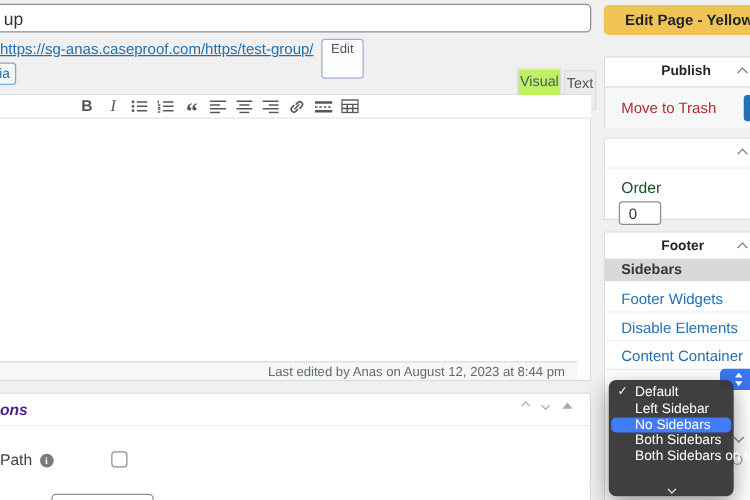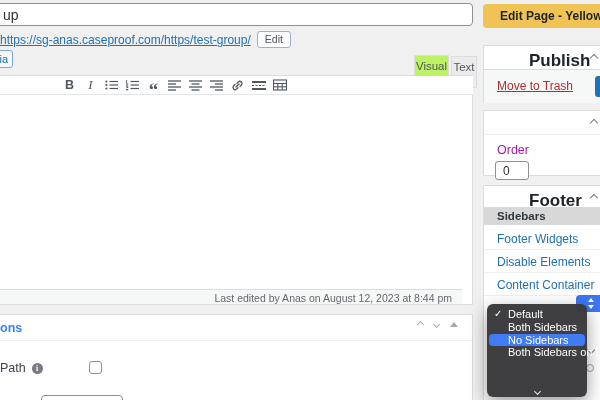--- a/index.html
+++ b/index.html
@@ -7,21 +7,21 @@
   body { font-family:"Liberation Sans", sans-serif; background:#f0f0f1; overflow:hidden; }
   #stage { position:relative; width:600px; height:400px; background:#f0f0f1; overflow:hidden; }
 
   
   .title-input { position:absolute; left:-14px; top:3px; width:487px; height:23px;
     border:1px solid #8c8f94; border-radius:4px; background:#fff; padding:0 8px 0 16px;
     font-size:14px; color:#2c3338; font-family:inherit; }
   .permalink-row { position:absolute; left:0; top:31px; font-size:12px; color:#2271b1; white-space:nowrap; }
   .permalink-row a { color:#2271b1; text-decoration:underline; }
   .permalink-slug { font-weight:normal; }
-  .edit-btn { display:inline-block; margin-left:6px; padding:1px 7px 2px; font-size:10.5px; color:#50575e;
+  .edit-btn { display:inline-block; margin-left:6px; padding:1px 7px 17px; font-size:10.5px; color:#50575e;
     background:#fdfdfe; border:1px solid #9db0d4; border-radius:3px; cursor:pointer; vertical-align:1px;text-align:center; }
   .addmedia-btn { position:absolute; left:-30px; top:50px; width:43px; height:18px;
     border:1px solid #7ca9d9; border-radius:3px; background:#f6f7f7; color:#2271b1;
     font-size:11px; text-align:right; padding:2px 4px 0 0; }
 
   .editor-wrap { position:absolute; left:-12px; top:75px; width:485px; height:230px;
     background:#fff; border:1px solid #dcdcde; }
   .tab { position:absolute; height:32px; font-size:11.5px; color:#50575e; text-align:center;
     padding-top:4px; cursor:pointer; }
   .tab-visual { left:414px; top:55px; width:35px; background:#bef264; border:1px solid #dcdcde; border-bottom:none; height:21px; z-index:3; }
@@ -39,50 +39,50 @@
   .fullscreen-btn { position:absolute; left:452px; top:79px; width:13px; height:13px; cursor:pointer; }
 
   .statusbar { position:absolute; left:-12px; bottom:0; width:485px; height:15px; background:#f6f7f7;
     border-top:1px solid #dcdcde; font-size:10.5px; color:#646970; }
   .statusbar .edited { position:absolute; right:10px; top:2px; }
 
   
   .metabox { position:absolute; left:-12px; top:314px; width:485px; height:95px;
     background:#fff; border:1px solid #dcdcde; }
   .metabox-header { position:relative; height:26px; border-bottom:1px solid #f0f0f1; }
-  .metabox-title { position:absolute; left:11px; top:6px; font-size:12.5px; font-weight:bold; color:#3b82f6; }
+  .metabox-title { position:absolute; left:11px; top:6px; font-size:12.5px; font-weight:bold; color:#4c1d95;font-style:italic; }
   .metabox-ctrls { position:absolute; right:14px; top:7px; display:flex; gap:11px; align-items:center; }
   .path-row { position:absolute; left:11px; top:46px; display:flex; align-items:center; font-size:12.5px; color:#3c434a; }
   .info-dot { display:inline-block; width:11px; height:11px; margin-left:6px; border-radius:50%;
     background:#787c82; color:#fff; font-size:8px; line-height:11px; text-align:center; font-weight:bold;
     font-family:"Liberation Serif", serif; }
   .path-checkbox { position:absolute; left:100px; top:46px; width:13px; height:13px;
     border:1px solid #8c8f94; border-radius:3px; background:#fff; cursor:pointer; }
   .bottom-input { position:absolute; left:52px; top:80px; width:82px; height:20px;
     border:1px solid #8c8f94; border-radius:4px; background:#fff; }
 
   
   .yp-button { position:absolute; left:483px; top:4px; width:130px; height:24px; background:#f0c355;
     border-radius:4px; display:flex; align-items:center; padding-left:10px; gap:7px; cursor:pointer; }
   .yp-button span { font-size:12px; font-weight:bold; color:#1d2327; white-space:nowrap; }
 
   .panel { position:absolute; left:483px; width:135px; background:#fff; border:1px solid #dcdcde; }
   .panel-header { position:relative; height:23px; }
-  .panel-title { position:absolute; left:13px; top:5px; font-size:17px; font-weight:bold; color:#1d2327;padding-left:32px; }
+  .panel-title { position:absolute; left:13px; top:5px; font-size:11px; font-weight:bold; color:#1d2327;padding-left:32px; }
   .panel-caret { position:absolute; left:107px; top:9px; }
   .publish-panel { top:45px; height:58px; }
   .publish-body { position:absolute; left:0; top:23px; width:100%; height:34px;
     background:#f6f7f7; border-top:1px solid #dcdcde; }
-  .trash-link { position:absolute; left:13px; top:9px; font-size:12px; color:#b32d2e; text-decoration:underline; cursor:pointer; }
+  .trash-link { position:absolute; left:13px; top:9px; font-size:12px; color:#b32d2e; cursor:pointer; }
   .update-btn { position:absolute; left:111px; top:6px; width:30px; height:21px; background:#2271b1;
     border-radius:3px; cursor:pointer; }
 
   .pa-panel { top:110px; height:66px; }
   .pa-body { position:absolute; top:23px; left:0; width:100%; border-top:1px solid #f0f0f1; }
-  .order-label { position:absolute; left:13px; top:8px; font-size:12.5px; color:#a21caf; }
+  .order-label { position:absolute; left:13px; top:8px; font-size:12.5px; color:#14532d; }
   .order-input { position:absolute; left:11px; top:26px; width:34px; height:19px; border:1px solid #8c8f94;
     border-radius:3px; font-size:12px; color:#2c3338; padding-left:7px; font-family:inherit; }
 
   .layout-panel { top:185px; height:220px; }
   .layout-sub { position:absolute; left:0; top:21px; width:100%; height:18px; background:#d8d8d8;
     font-size:11.5px; font-weight:bold; color:#32373c; padding:3px 0 0 13px; }
   .layout-links { position:absolute; left:0; top:41px; width:100%; }
   .layout-link { height:23px; border-bottom:1px solid #f0f0f1; font-size:12px; color:#2271b1;
     padding:5px 0 0 13px; cursor:pointer; }
   .behind-caret { position:absolute; left:588px; top:347px; z-index:1; }
@@ -312,26 +312,29 @@
     <span class="arr up"></span>
     <span class="arr dn"></span>
   </div>
 
   <div class="menu">
     <div class="menu-item">
       <span class="check">✓</span>
       <span>Default</span>
     </div>
     <div class="menu-item">
-      <span>Both Sidebars</span>
+      <span>Left Sidebar</span>
     </div>
     <div class="menu-item hl">
       <span>No Sidebars</span>
     </div>
     <div class="menu-item">
+      <span>Both Sidebars</span>
+    </div>
+    <div class="menu-item">
       <span>Both Sidebars on Left</span>
     </div>
     <div class="menu-more">
       <span class="chev down white"></span>
     </div>
   </div>
 
 </div>
 
 </body></html>

